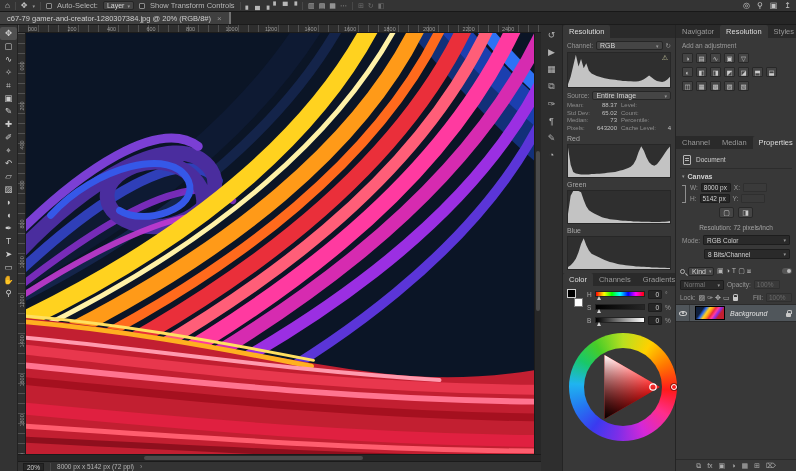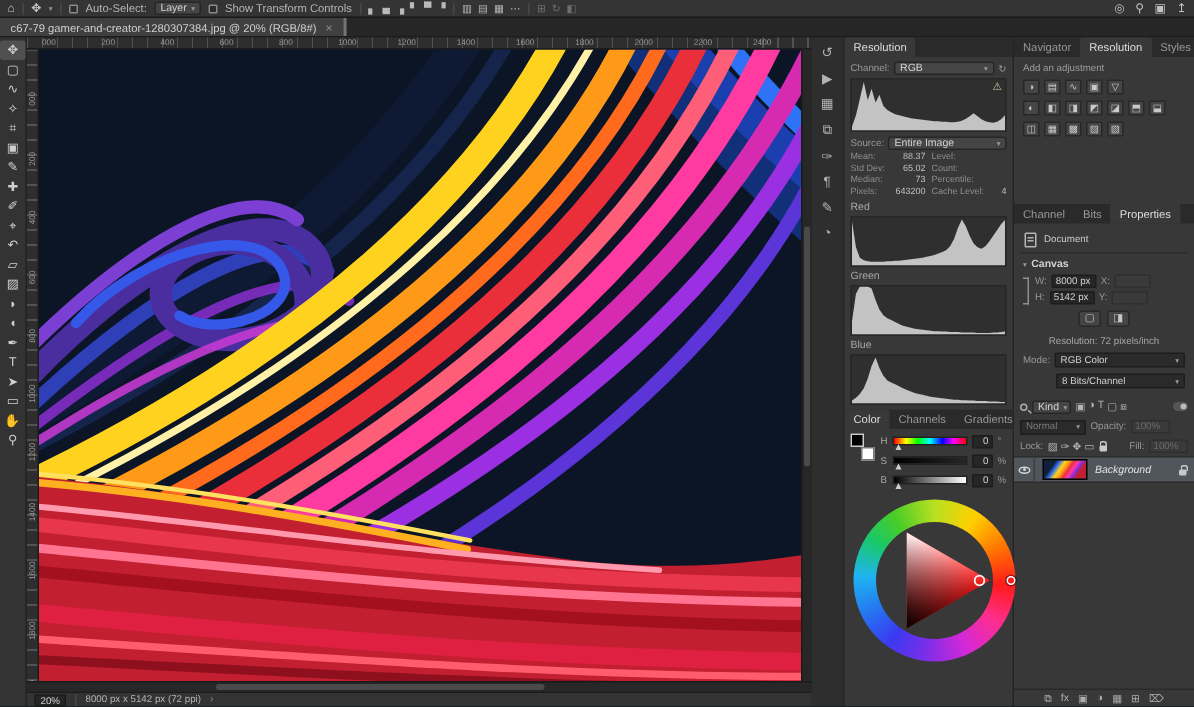--- a/index.html
+++ b/index.html
@@ -499,21 +499,21 @@
             <span class="adj">◫</span>
             <span class="adj">▦</span>
             <span class="adj">▩</span>
             <span class="adj">▨</span>
             <span class="adj">▧</span>
           </div>
       </div>
 
       <div class="phead">
         <span class="ptab">Channel</span>
-        <span class="ptab">Bits</span>
+        <span class="ptab">Median</span>
         <span class="ptab active">Properties</span>
       </div>
       <div class="pbody">
         <div class="doc-row">
           <span class="doc-icon"></span>
           <span class="val">Document</span>
         </div>
         <div class="divider"></div>
         <div class="sec-row">
           <span class="dim-caret">▾</span>

